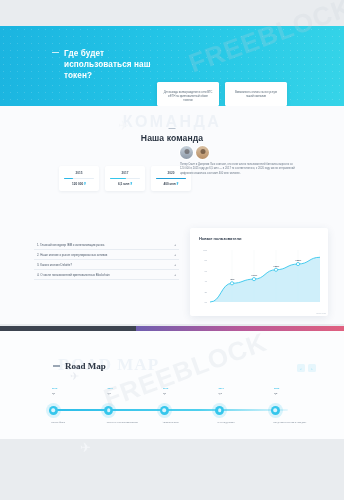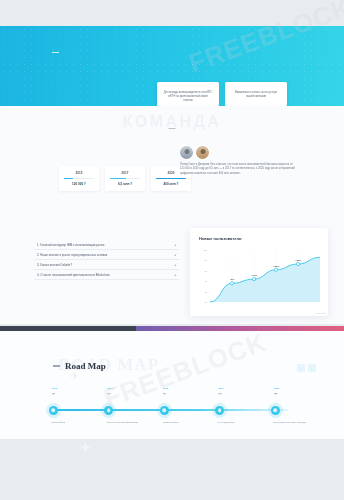--- a/index.html
+++ b/index.html
@@ -226,37 +226,39 @@
 </style>
 </head>
 <body>
 
 <div class="page">
 
   <section class="hero">
     <div class="hero-dots"></div>
     <div class="hero-inner">
       <div class="hero-dash"></div>
+      <div class="hero-title">Где будет использоваться наш токен?</div>
 
       <div class="hero-card c1">
         <p>Для вывода вознаграждения в сети BTC и ETH на криптовалютный обмен токенов</p>
       </div>
       <div class="hero-card c2">
         <p>Возможность оплаты за все услуги нашей компании</p>
       </div>
     </div>
 
   </section>
 
   <section class="team">
     <div class="grid-dots-l"></div>
     <div class="grid-dots-b"></div>
 
     <div class="wm wm-komanda">КОМАНДА</div>
     <div class="sec-dash team-dash"></div>
+    <div class="sec-title team-title">Наша команда</div>
 
     <div class="stats">
       <div class="stat">
         <div class="stat-year">2015</div>
         <div class="stat-track">
           <div class="stat-fill" id="sf0" style="width: 30%; background: rgb(43, 184, 232);"></div>
         </div>
         <div class="stat-val">
           <span>120 000</span>
           <b>₮</b>

